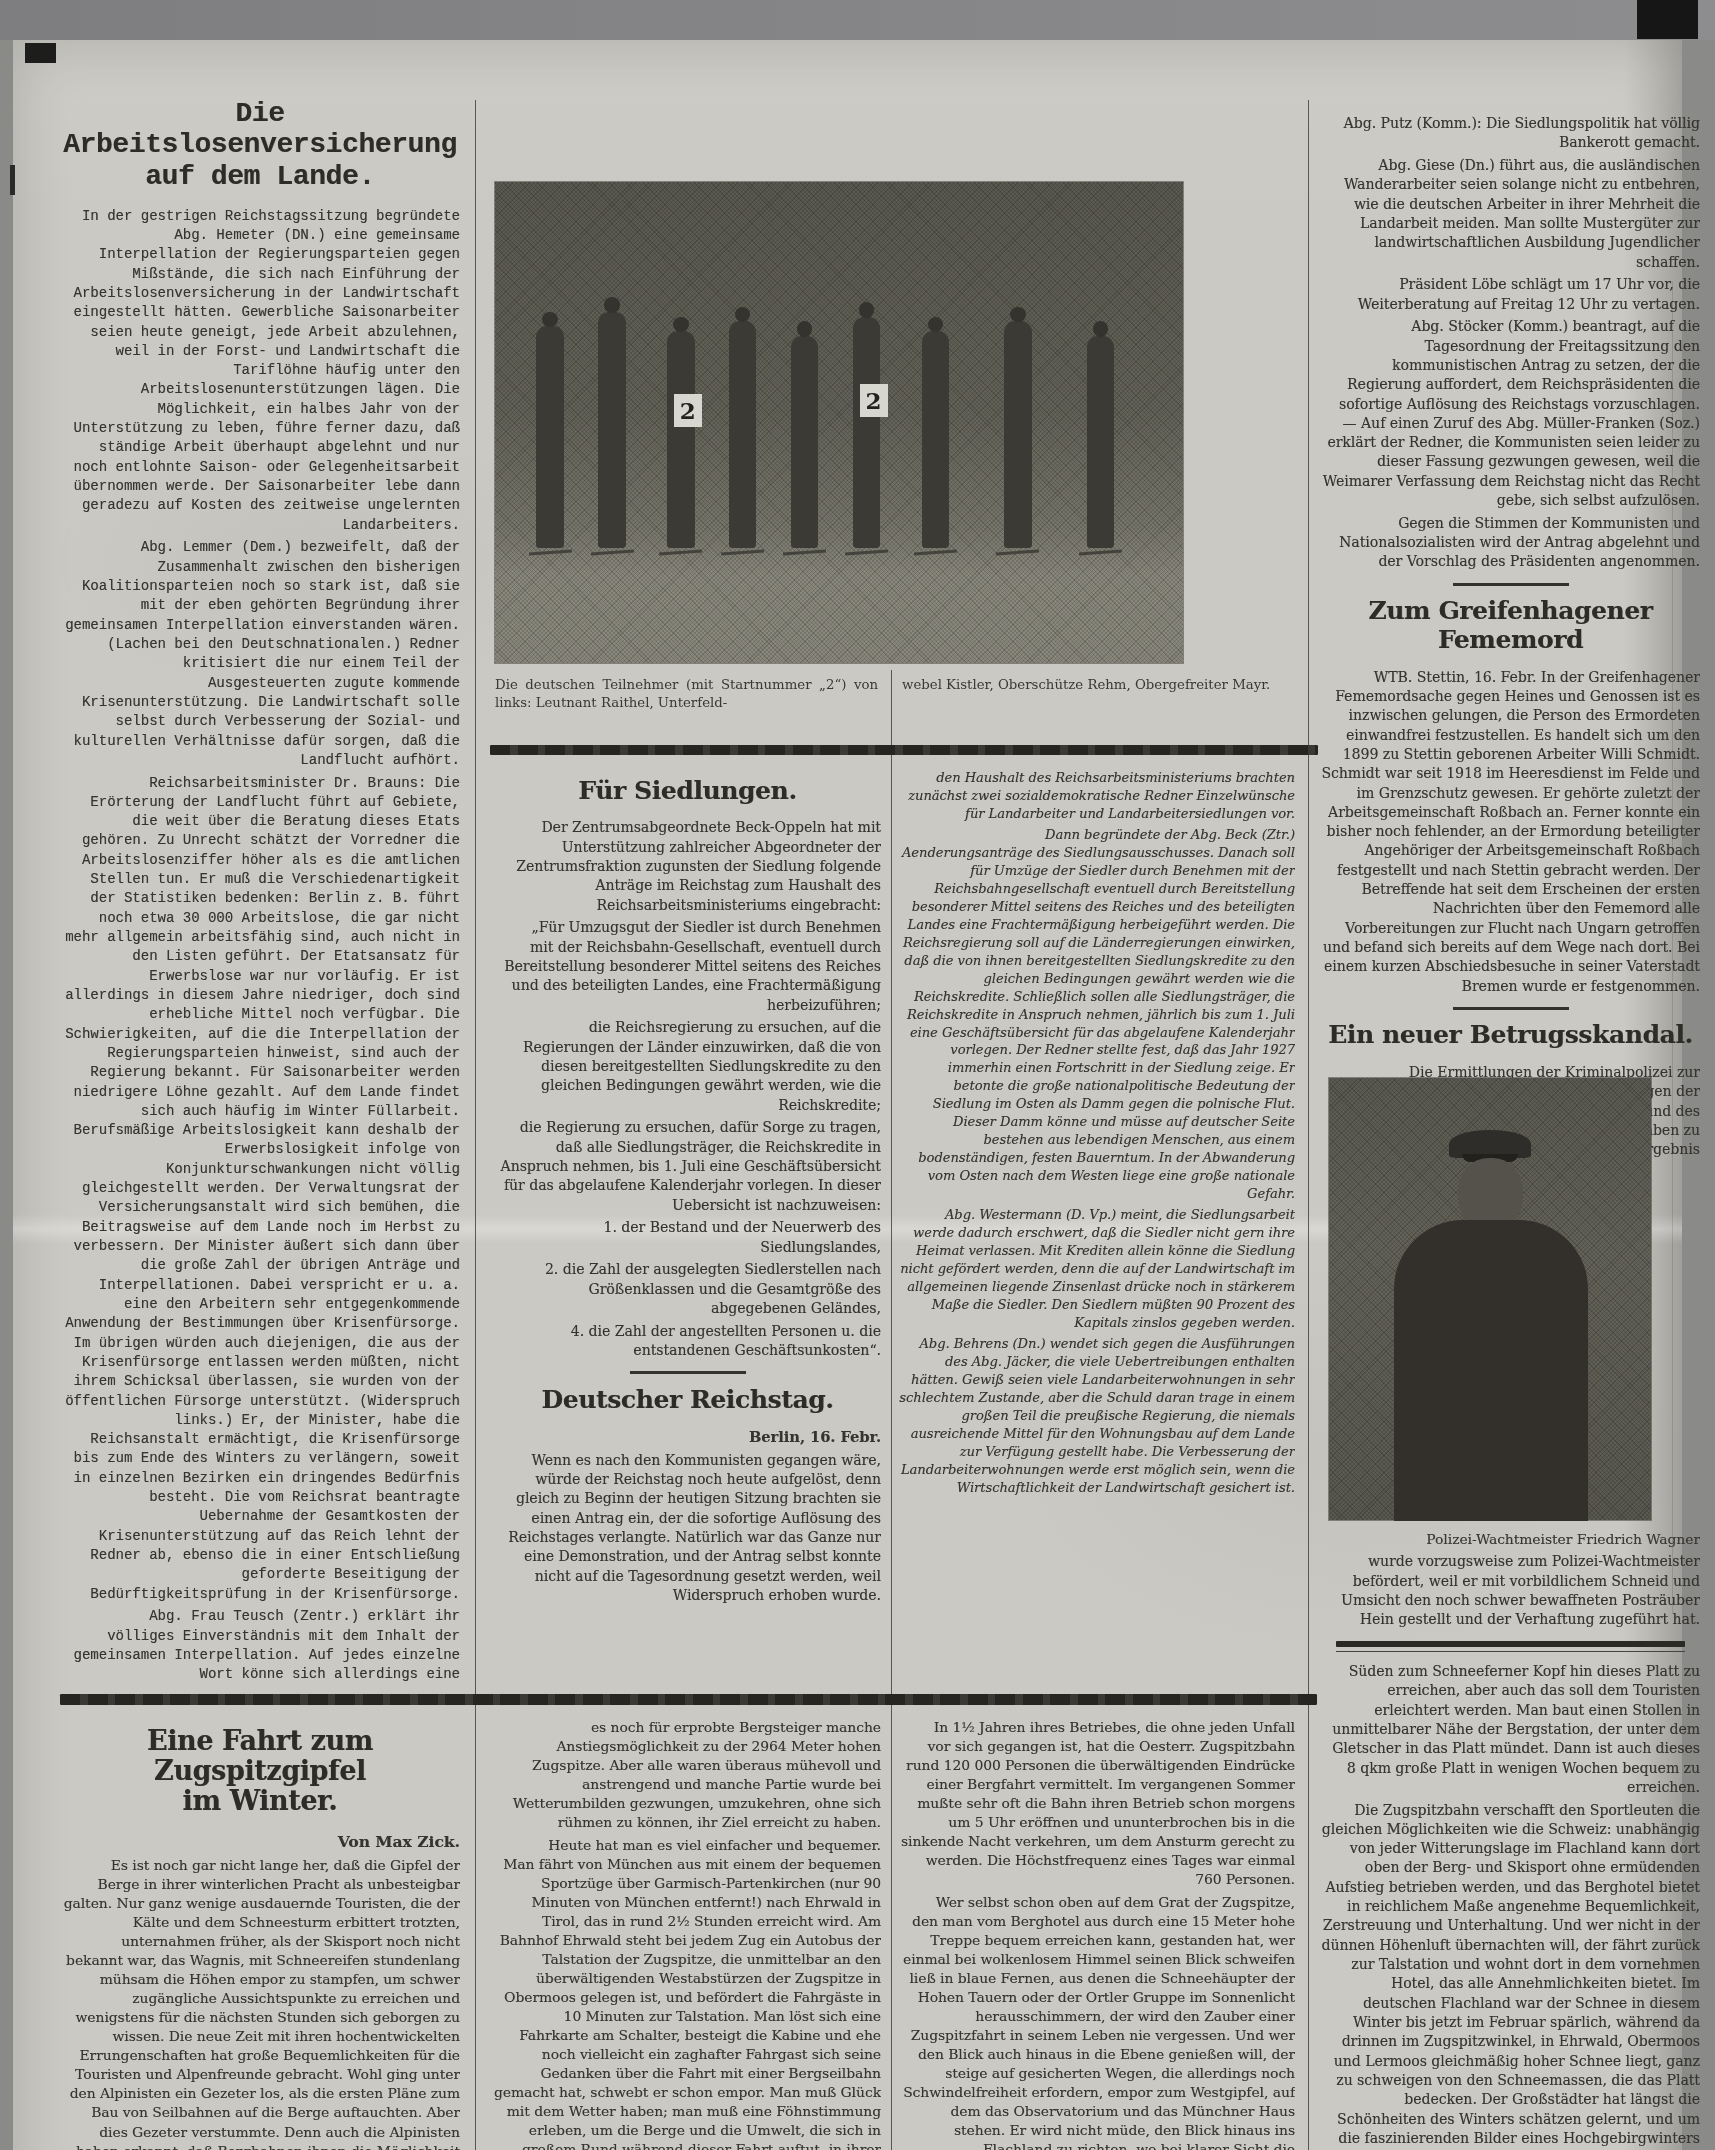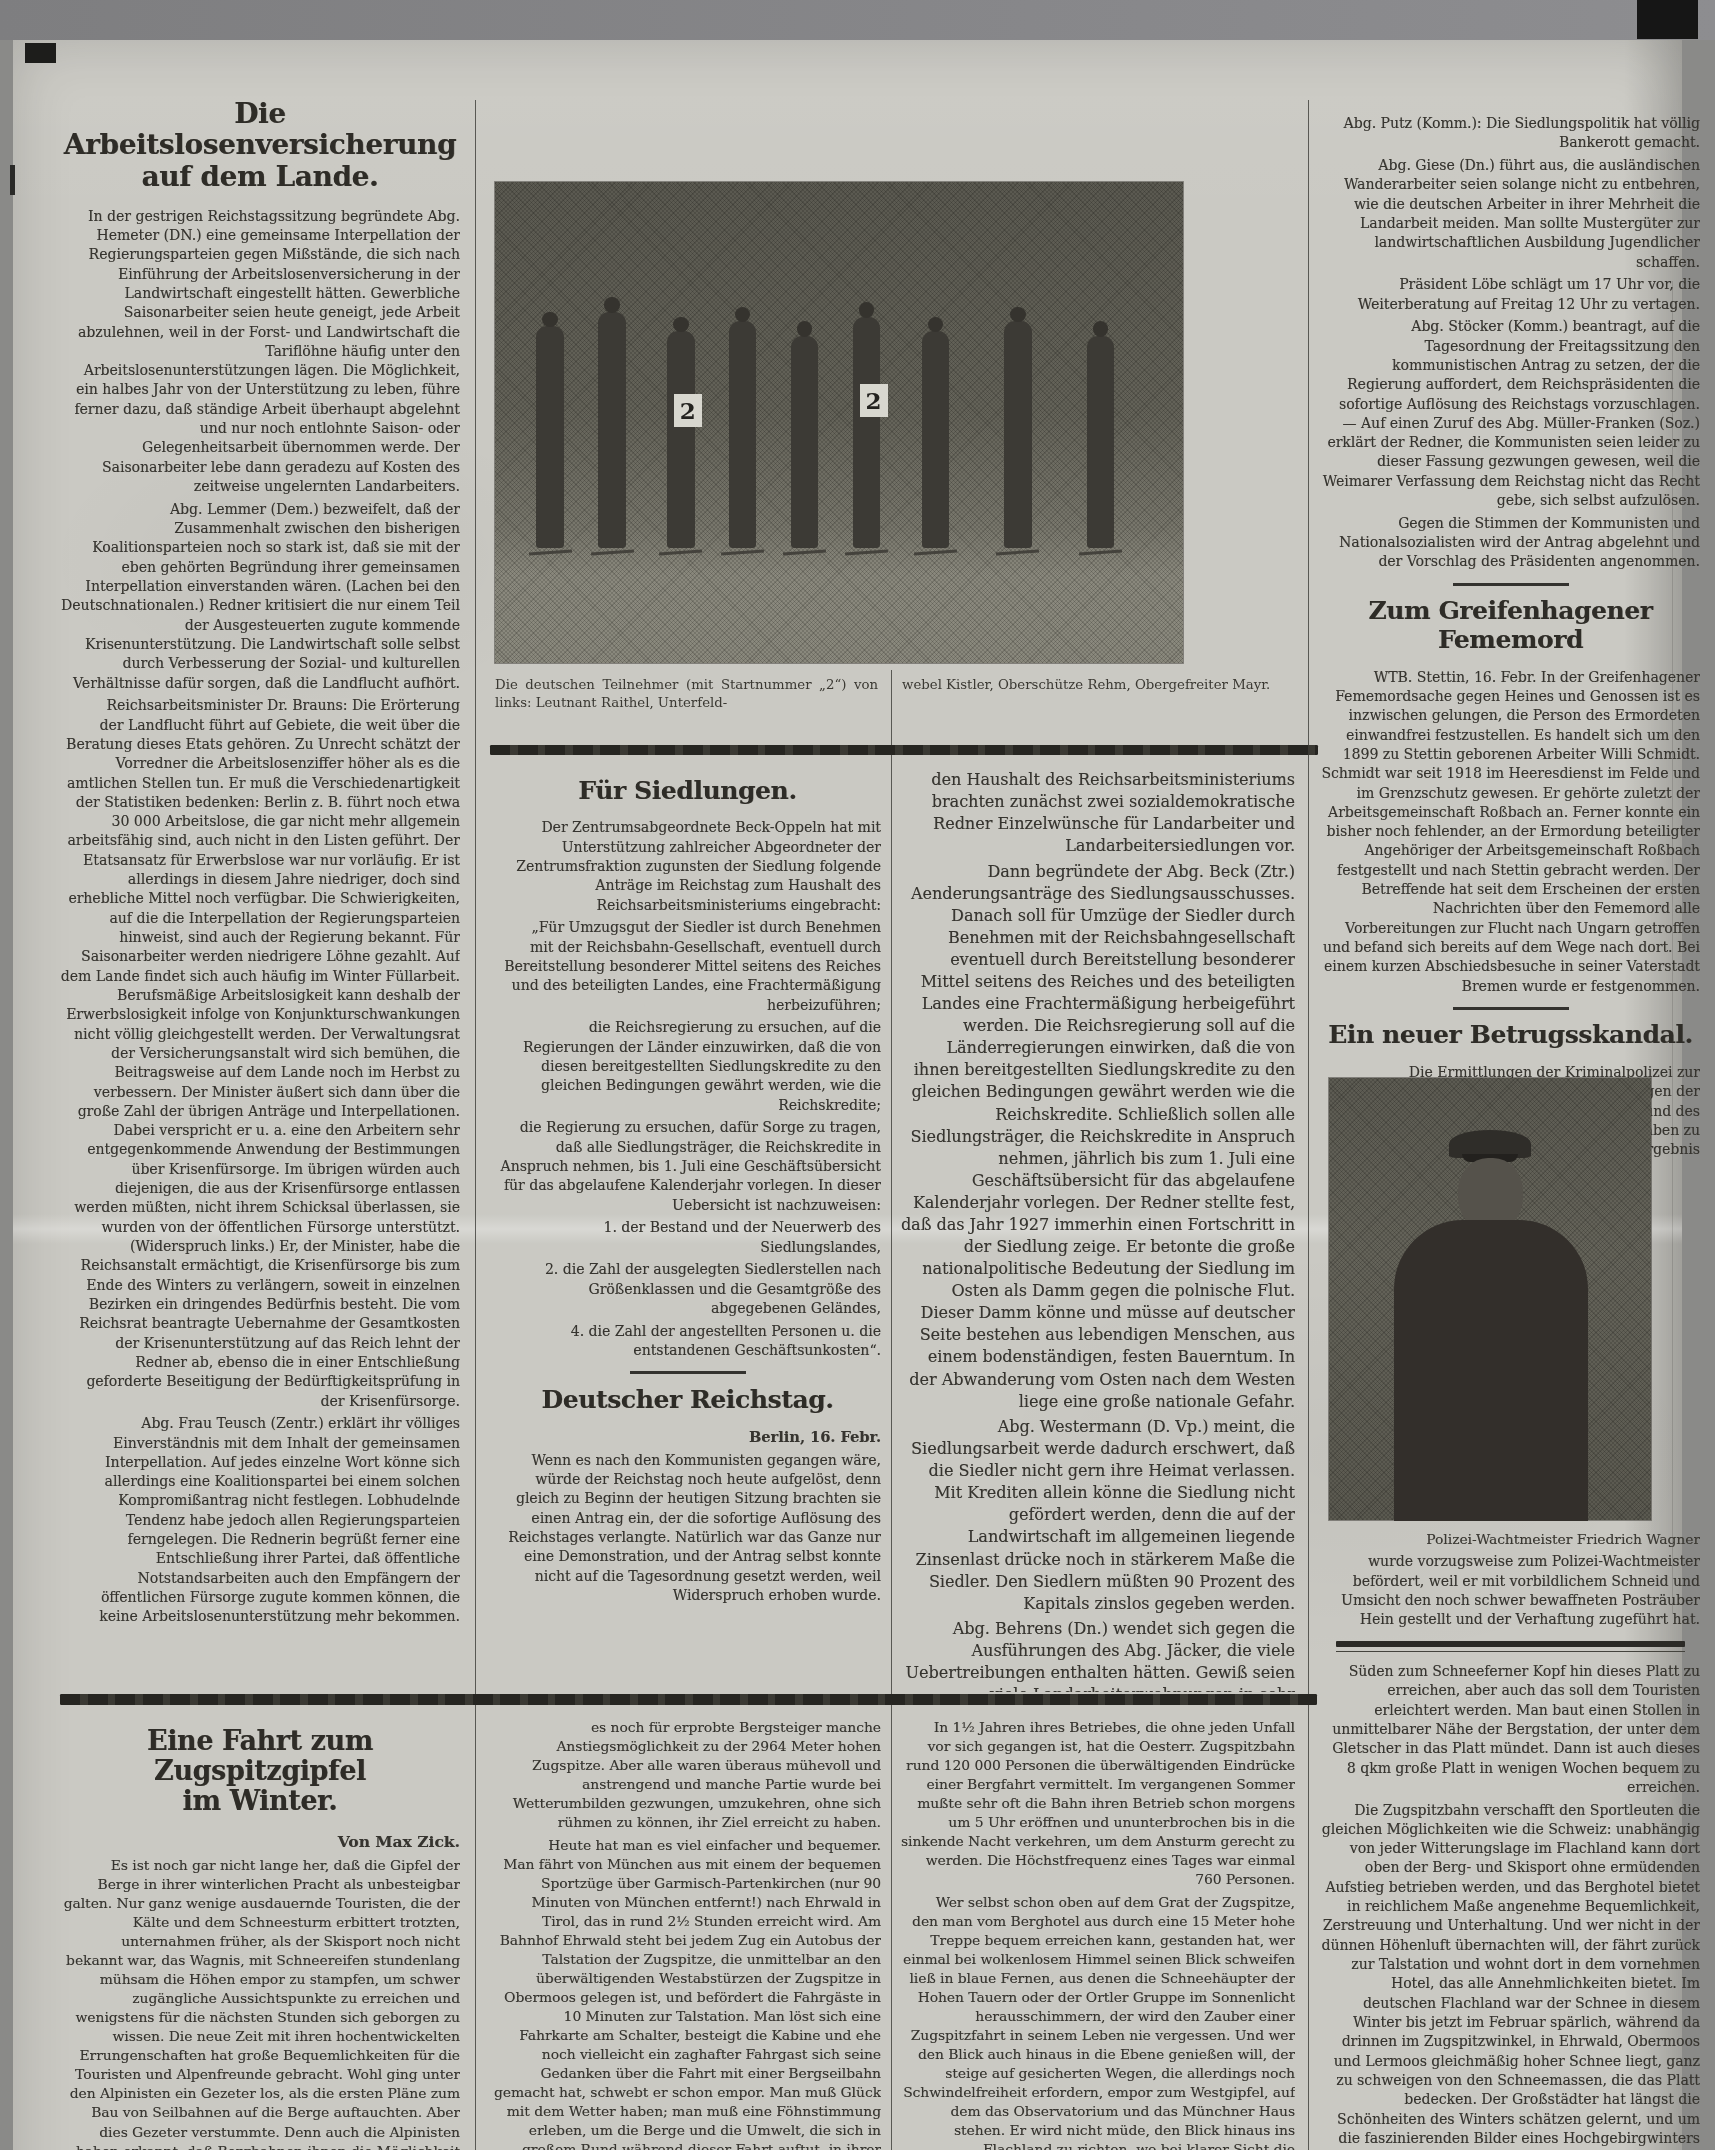--- a/index.html
+++ b/index.html
@@ -99,21 +99,21 @@
 
 <div class="page">
   <div class="corner-mark"></div>
   <div class="edge-dash"></div>
   <div class="crease"></div>
 
   <div class="vrule" id="vrule-1"></div>
   <div class="vrule" id="vrule-2"></div>
   <div class="vrule" id="vrule-3"></div>
 
-  <div class="col" id="col1-top" style="left:47px;top:58px;width:400px;max-height:1587px;">
+  <div class="col" id="col1-top" style="left:47px;top:58px;width:400px;max-height:1587px;font-family:Liberation Mono, monospace;">
     <h1 class="headline-xl">
       <span>Die Arbeitslosenversicherung</span><br>
       <span>auf dem Lande.</span>
     </h1>
     <div>
         <p>In der gestrigen Reichstagssitzung begründete Abg. Hemeter (DN.) eine gemeinsame Interpellation der Regierungsparteien gegen Mißstände, die sich nach Einführung der Arbeitslosenversicherung in der Landwirtschaft eingestellt hätten. Gewerbliche Saisonarbeiter seien heute geneigt, jede Arbeit abzulehnen, weil in der Forst- und Landwirtschaft die Tariflöhne häufig unter den Arbeitslosenunterstützungen lägen. Die Möglichkeit, ein halbes Jahr von der Unterstützung zu leben, führe ferner dazu, daß ständige Arbeit überhaupt abgelehnt und nur noch entlohnte Saison- oder Gelegenheitsarbeit übernommen werde. Der Saisonarbeiter lebe dann geradezu auf Kosten des zeitweise ungelernten Landarbeiters.</p>
         <p>Abg. Lemmer (Dem.) bezweifelt, daß der Zusammenhalt zwischen den bisherigen Koalitionsparteien noch so stark ist, daß sie mit der eben gehörten Begründung ihrer gemeinsamen Interpellation einverstanden wären. (Lachen bei den Deutschnationalen.) Redner kritisiert die nur einem Teil der Ausgesteuerten zugute kommende Krisenunterstützung. Die Landwirtschaft solle selbst durch Verbesserung der Sozial- und kulturellen Verhältnisse dafür sorgen, daß die Landflucht aufhört.</p>
         <p>Reichsarbeitsminister Dr. Brauns: Die Erörterung der Landflucht führt auf Gebiete, die weit über die Beratung dieses Etats gehören. Zu Unrecht schätzt der Vorredner die Arbeitslosenziffer höher als es die amtlichen Stellen tun. Er muß die Verschiedenartigkeit der Statistiken bedenken: Berlin z. B. führt noch etwa 30 000 Arbeitslose, die gar nicht mehr allgemein arbeitsfähig sind, auch nicht in den Listen geführt. Der Etatsansatz für Erwerbslose war nur vorläufig. Er ist allerdings in diesem Jahre niedriger, doch sind erhebliche Mittel noch verfügbar. Die Schwierigkeiten, auf die die Interpellation der Regierungsparteien hinweist, sind auch der Regierung bekannt. Für Saisonarbeiter werden niedrigere Löhne gezahlt. Auf dem Lande findet sich auch häufig im Winter Füllarbeit. Berufsmäßige Arbeitslosigkeit kann deshalb der Erwerbslosigkeit infolge von Konjunkturschwankungen nicht völlig gleichgestellt werden. Der Verwaltungsrat der Versicherungsanstalt wird sich bemühen, die Beitragsweise auf dem Lande noch im Herbst zu verbessern. Der Minister äußert sich dann über die große Zahl der übrigen Anträge und Interpellationen. Dabei verspricht er u. a. eine den Arbeitern sehr entgegenkommende Anwendung der Bestimmungen über Krisenfürsorge. Im übrigen würden auch diejenigen, die aus der Krisenfürsorge entlassen werden müßten, nicht ihrem Schicksal überlassen, sie wurden von der öffentlichen Fürsorge unterstützt. (Widerspruch links.) Er, der Minister, habe die Reichsanstalt ermächtigt, die Krisenfürsorge bis zum Ende des Winters zu verlängern, soweit in einzelnen Bezirken ein dringendes Bedürfnis besteht. Die vom Reichsrat beantragte Uebernahme der Gesamtkosten der Krisenunterstützung auf das Reich lehnt der Redner ab, ebenso die in einer Entschließung geforderte Beseitigung der Bedürftigkeitsprüfung in der Krisenfürsorge.</p>
         <p>Abg. Frau Teusch (Zentr.) erklärt ihr völliges Einverständnis mit dem Inhalt der gemeinsamen Interpellation. Auf jedes einzelne Wort könne sich allerdings eine Koalitionspartei bei einem solchen Kompromißantrag nicht festlegen. Lobhudelnde Tendenz habe jedoch allen Regierungsparteien ferngelegen. Die Rednerin begrüßt ferner eine Entschließung ihrer Partei, daß öffentliche Notstandsarbeiten auch den Empfängern der öffentlichen Fürsorge zugute kommen können, die keine Arbeitslosenunterstützung mehr bekommen.</p>
       </div>
@@ -153,21 +153,21 @@
         <p>4. die Zahl der angestellten Personen u. die entstandenen Geschäftsunkosten“.</p>
       </div>
     <div class="shortrule"></div>
     <h2 class="headline-l">Deutscher Reichstag.</h2>
     <p class="dateline">Berlin, 16. Febr.</p>
     <div>
         <p>Wenn es nach den Kommunisten gegangen wäre, würde der Reichstag noch heute aufgelöst, denn gleich zu Beginn der heutigen Sitzung brachten sie einen Antrag ein, der die sofortige Auflösung des Reichstages verlangte. Natürlich war das Ganze nur eine Demonstration, und der Antrag selbst konnte nicht auf die Tagesordnung gesetzt werden, weil Widerspruch erhoben wurde.</p>
       </div>
   </div>
 
-  <div class="col cont" id="col3-mid" style="left:886px;top:729px;width:396px;max-height:923px;font-size:16px;">
+  <div class="col cont" id="col3-mid" style="left:886px;top:729px;width:396px;max-height:923px;font-size:13px;font-style:italic;">
     <div class="cont">
         <p>den Haushalt des Reichsarbeitsministeriums brachten zunächst zwei sozialdemokratische Redner Einzelwünsche für Landarbeiter und Landarbeitersiedlungen vor.</p>
         <p>Dann begründete der Abg. Beck (Ztr.) Aenderungsanträge des Siedlungsausschusses. Danach soll für Umzüge der Siedler durch Benehmen mit der Reichsbahngesellschaft eventuell durch Bereitstellung besonderer Mittel seitens des Reiches und des beteiligten Landes eine Frachtermäßigung herbeigeführt werden. Die Reichsregierung soll auf die Länderregierungen einwirken, daß die von ihnen bereitgestellten Siedlungskredite zu den gleichen Bedingungen gewährt werden wie die Reichskredite. Schließlich sollen alle Siedlungsträger, die Reichskredite in Anspruch nehmen, jährlich bis zum 1. Juli eine Geschäftsübersicht für das abgelaufene Kalenderjahr vorlegen. Der Redner stellte fest, daß das Jahr 1927 immerhin einen Fortschritt in der Siedlung zeige. Er betonte die große nationalpolitische Bedeutung der Siedlung im Osten als Damm gegen die polnische Flut. Dieser Damm könne und müsse auf deutscher Seite bestehen aus lebendigen Menschen, aus einem bodenständigen, festen Bauerntum. In der Abwanderung vom Osten nach dem Westen liege eine große nationale Gefahr.</p>
         <p>Abg. Westermann (D. Vp.) meint, die Siedlungsarbeit werde dadurch erschwert, daß die Siedler nicht gern ihre Heimat verlassen. Mit Krediten allein könne die Siedlung nicht gefördert werden, denn die auf der Landwirtschaft im allgemeinen liegende Zinsenlast drücke noch in stärkerem Maße die Siedler. Den Siedlern müßten 90 Prozent des Kapitals zinslos gegeben werden.</p>
         <p>Abg. Behrens (Dn.) wendet sich gegen die Ausführungen des Abg. Jäcker, die viele Uebertreibungen enthalten hätten. Gewiß seien viele Landarbeiterwohnungen in sehr schlechtem Zustande, aber die Schuld daran trage in einem großen Teil die preußische Regierung, die niemals ausreichende Mittel für den Wohnungsbau auf dem Lande zur Verfügung gestellt habe. Die Verbesserung der Landarbeiterwohnungen werde erst möglich sein, wenn die Wirtschaftlichkeit der Landwirtschaft gesichert ist.</p>
       </div>
   </div>
 
   <div class="col" id="col4" style="left:1308px;top:58px;width:379px;max-height:2293px;margin-top:16px;">
     <div>

